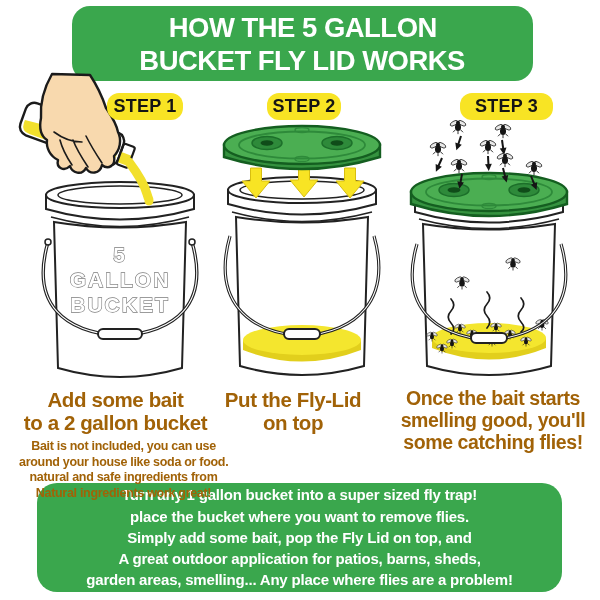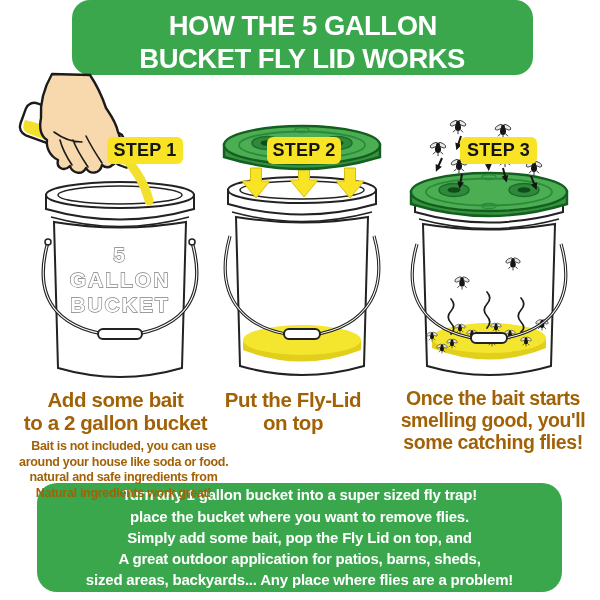--- a/index.html
+++ b/index.html
@@ -3,37 +3,37 @@
 <meta charset="utf-8">
 <style>
   html,body{margin:0;padding:0;background:#fff;}
   #stage{
     position:relative;width:600px;height:600px;background:#ffffff;
     overflow:hidden;font-family:"Liberation Sans","DejaVu Sans",sans-serif;
   }
   .abs{position:absolute;}
   
   #header{
-    left:72px;top:0;width:461px;height:75px;background:#3aa74d;
+    left:72px;top:6px;width:461px;height:75px;background:#3aa74d;
     border-radius:18px;display:flex;flex-direction:column;align-items:center;
-    justify-content:flex-end;z-index:1;
+    justify-content:center;z-index:1;
   }
   #header .hline{
     color:#ffffff;font-weight:800;font-size:28px;line-height:33px;
     letter-spacing:-0.5px;white-space:nowrap;transform:scaleX(.98);
   }
   
   .step-label{
     background:#f8e424;color:#141414;font-weight:800;font-size:18px;
     letter-spacing:.2px;display:flex;align-items:center;justify-content:center;
-    height:27px;z-index:5;border-radius:6px;white-space:nowrap;margin-top:44px;
+    height:27px;z-index:5;border-radius:12px;white-space:nowrap;
   }
   #label1{left:107px;top:93px;width:76px;}
   #label2{left:267px;top:93px;width:74px;}
-  #label3{left:460px;top:93px;width:77px;}
+  #label3{left:460px;top:93px;width:93px;}
   
   .cap{z-index:4;text-align:center;color:#a16207;}
   .cap-main{font-weight:800;font-size:20.5px;line-height:23px;letter-spacing:-0.4px;white-space:nowrap;}
   #cap1{left:3px;top:388px;width:225px;}
   #cap2{left:203px;top:388px;width:180px;}
   #cap3{left:393px;top:387px;width:200px;}
   #cap3 .cap-main{font-size:19.5px;line-height:22px;}
   .note{margin-top:5px;}
   .note div{font-weight:700;font-size:12.5px;line-height:15.6px;letter-spacing:-0.3px;white-space:nowrap;margin-left:16px;}
   
@@ -235,16 +235,16 @@
     <div class="cap-main">Once the bait starts</div>
     <div class="cap-main">smelling good, you'll</div>
     <div class="cap-main">some catching flies!</div>
   </div>
 
   <div id="footer" class="abs">
     <div>Turn any 1 gallon bucket into a super sized fly trap!</div>
     <div>place the bucket where you want to remove flies.</div>
     <div>Simply add some bait,  pop the  Fly Lid on top, and</div>
     <div>A great outdoor application for patios, barns, sheds,</div>
-    <div>sized areas, backyards... Any place where flies are a problem!</div>
+    <div>garden areas, smelling... Any place where flies are a problem!</div>
   </div>
 
 </div>
 
 </body></html>

